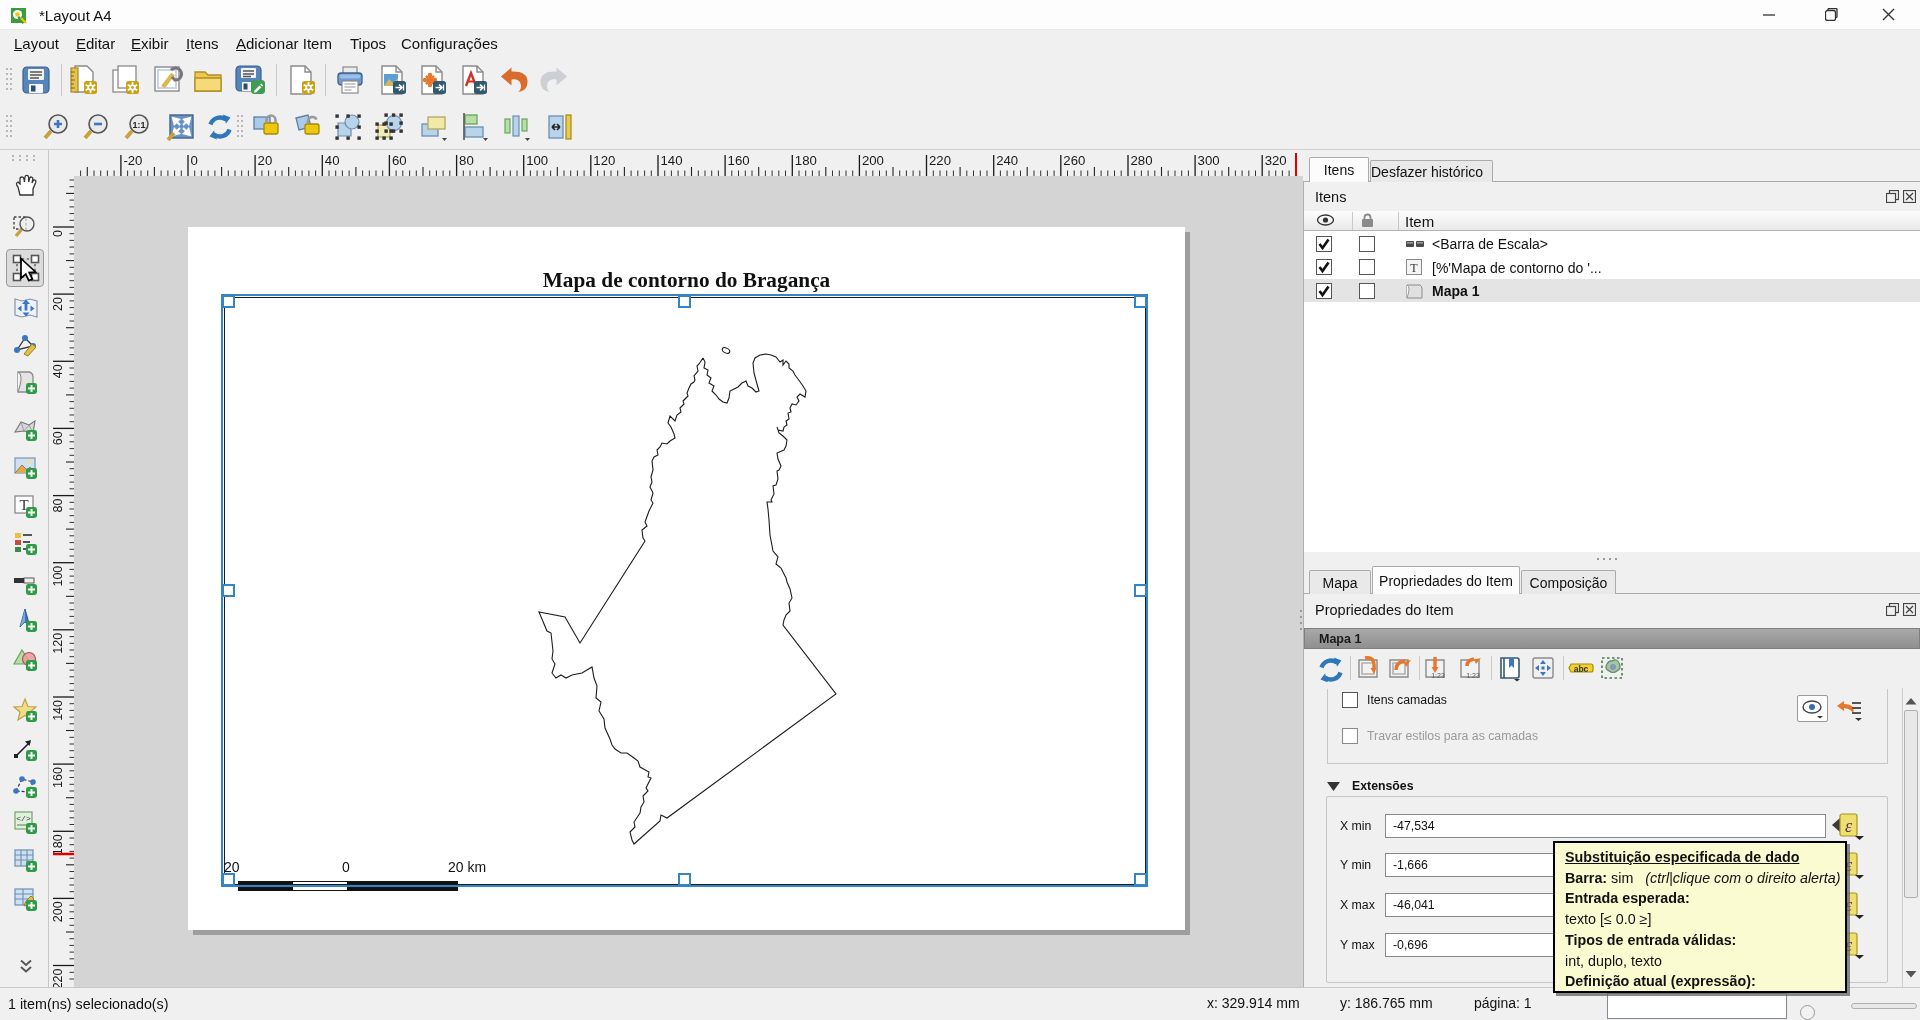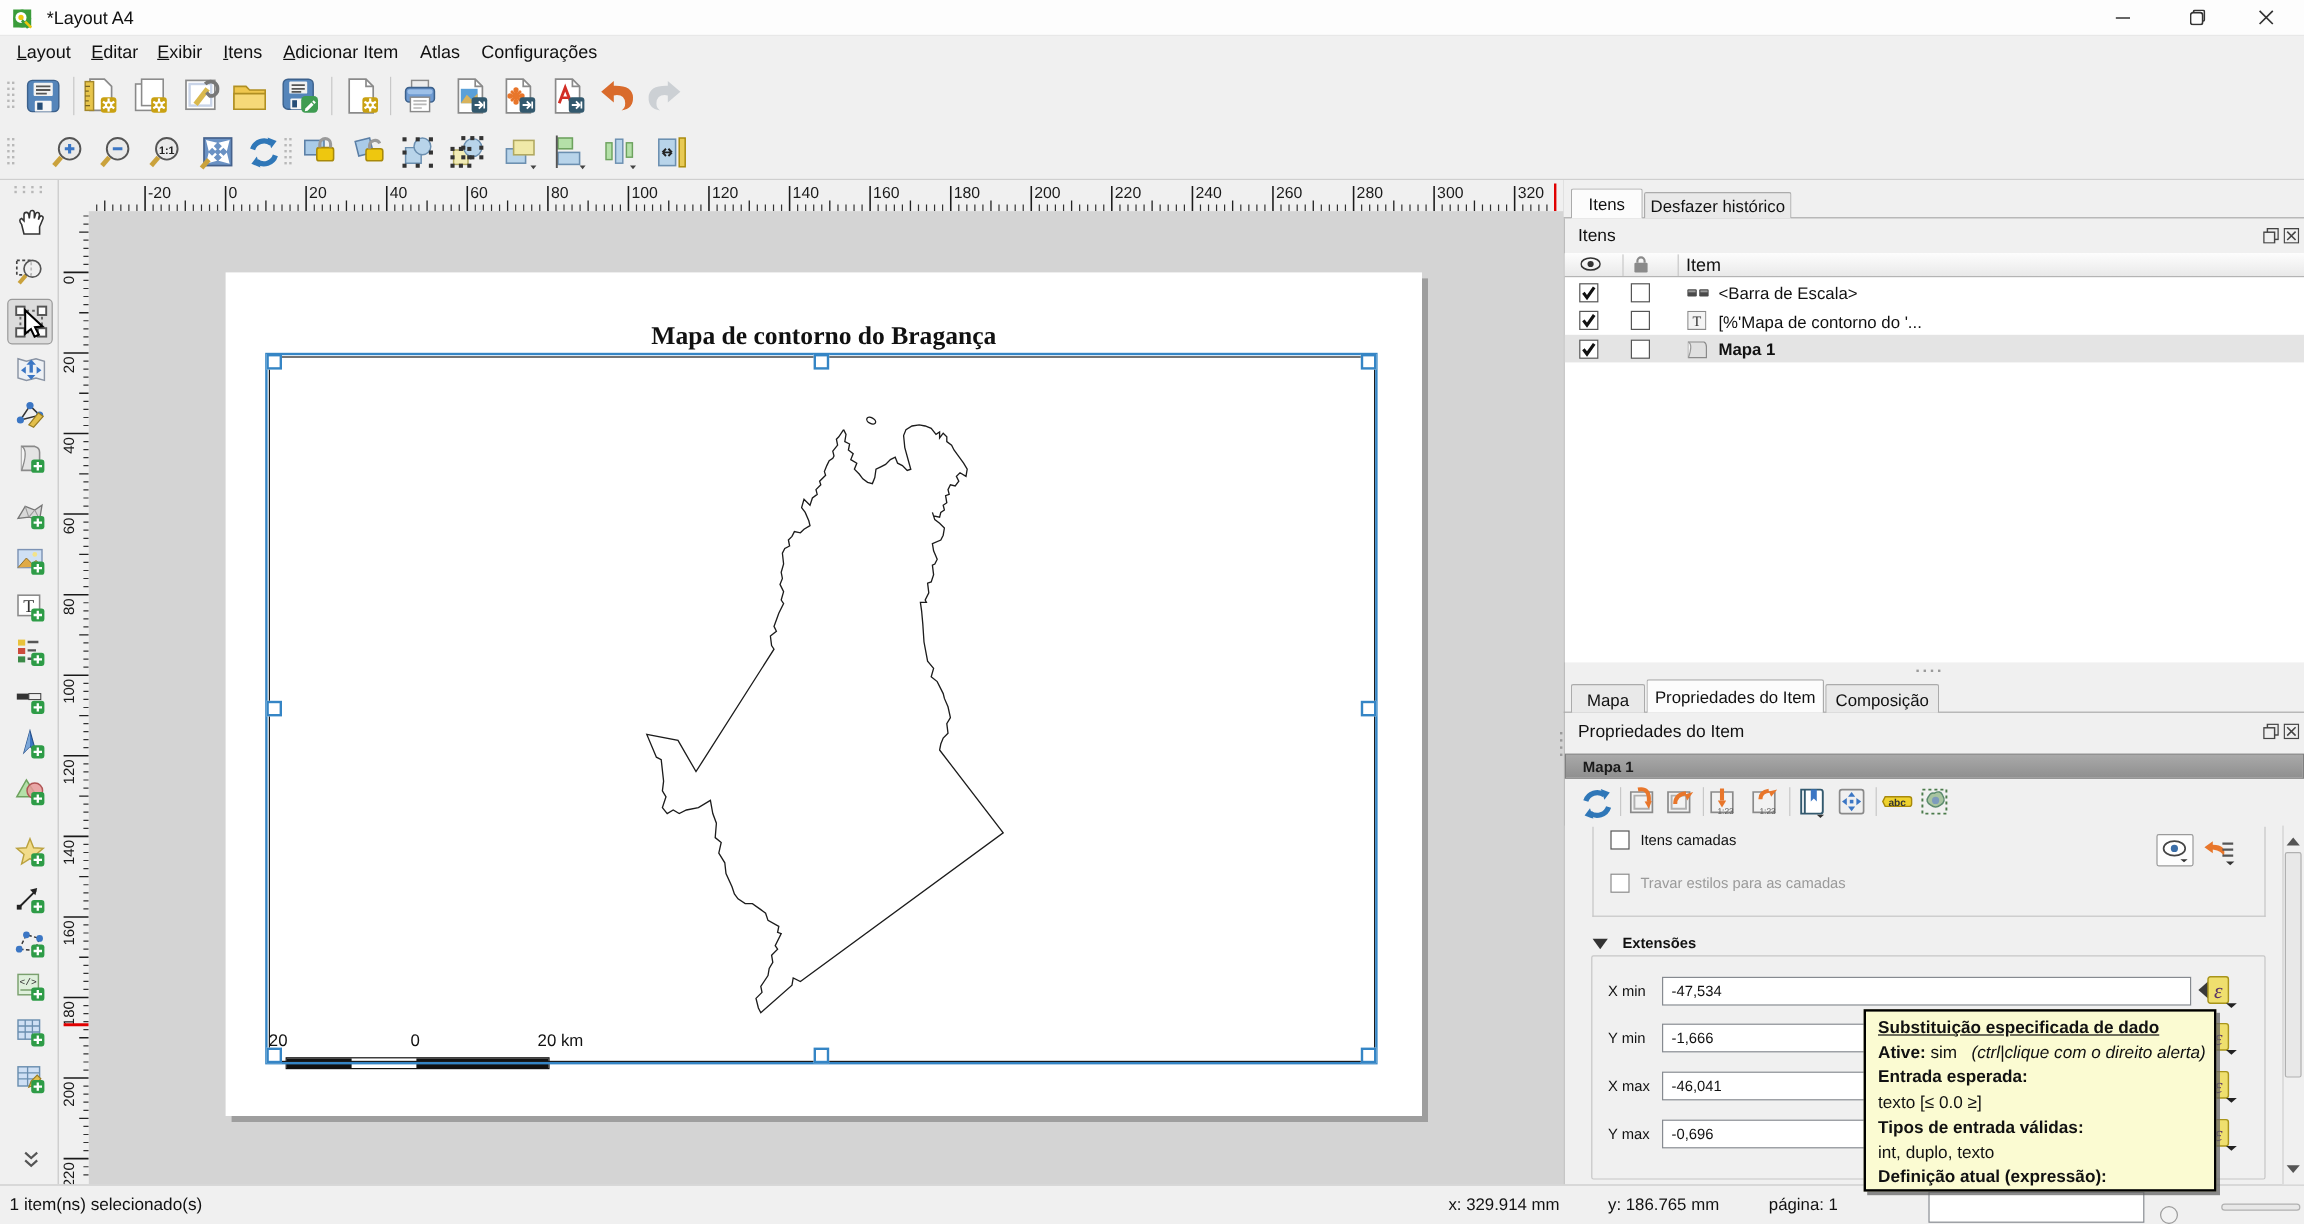--- a/index.html
+++ b/index.html
@@ -25,21 +25,21 @@
 <svg width="13" height="13" viewBox="0 0 13 13" style="position:absolute;left:1882px;top:8px">
       <path d="M1 1 L12 12 M12 1 L1 12" stroke="#333" stroke-width="1.4"></path>
     </svg>
 </div>
 <div class="abs" style="left:0;top:30px;width:1920px;height:26px;background:#f0f0f0">
 <span class="abs" style="left:14px;top:5px;font-size:15px"><u>L</u>ayout</span>
 <span class="abs" style="left:76px;top:5px;font-size:15px"><u>E</u>ditar</span>
 <span class="abs" style="left:131px;top:5px;font-size:15px"><u>E</u>xibir</span>
 <span class="abs" style="left:186px;top:5px;font-size:15px"><u>I</u>tens</span>
 <span class="abs" style="left:236px;top:5px;font-size:15px"><u>A</u>dicionar Item</span>
-<span class="abs" style="left:350px;top:5px;font-size:15px">Atlas</span>
+<span class="abs" style="left:350px;top:5px;font-size:15px">Tipos</span>
 <span class="abs" style="left:401px;top:5px;font-size:15px">Configurações</span>
 </div>
 <div class="abs" style="left:0;top:56px;width:1920px;height:47px;background:#f0f0f0"></div>
 <div class="abs" style="left:0;top:103px;width:1920px;height:47px;background:#f0f0f0"></div>
 <div class="abs" style="left:0;top:149px;width:1920px;height:1px;background:#cfcfcf"></div>
 <span class="abs" style="left:6px;top:68px;width:2px;height:2px;background:#b8b8b8"></span>
 <span class="abs" style="left:10px;top:68px;width:2px;height:2px;background:#b8b8b8"></span>
 <span class="abs" style="left:6px;top:73px;width:2px;height:2px;background:#b8b8b8"></span>
 <span class="abs" style="left:10px;top:73px;width:2px;height:2px;background:#b8b8b8"></span>
 <span class="abs" style="left:6px;top:78px;width:2px;height:2px;background:#b8b8b8"></span>
@@ -844,21 +844,21 @@
 <span class="abs" style="left:1134px;top:295px;width:13px;height:13px;background:#fff;border:2px solid #3585c5;box-sizing:border-box"></span>
 <span class="abs" style="left:222px;top:584px;width:13px;height:13px;background:#fff;border:2px solid #3585c5;box-sizing:border-box"></span>
 <span class="abs" style="left:1134px;top:584px;width:13px;height:13px;background:#fff;border:2px solid #3585c5;box-sizing:border-box"></span>
 <span class="abs" style="left:222px;top:873px;width:13px;height:13px;background:#fff;border:2px solid #3585c5;box-sizing:border-box"></span>
 <span class="abs" style="left:678px;top:873px;width:13px;height:13px;background:#fff;border:2px solid #3585c5;box-sizing:border-box"></span>
 <span class="abs" style="left:1134px;top:873px;width:13px;height:13px;background:#fff;border:2px solid #3585c5;box-sizing:border-box"></span>
 <div class="abs" style="left:1303px;top:150px;width:617px;height:837px;background:#f0f0f0;border-left:1px solid #b0b0b0"></div>
 <div class="abs" style="left:1303px;top:150px;width:617px;height:32px;background:#f0f0f0"></div>
 <div class="abs" style="left:1303px;top:181px;width:617px;height:1px;background:#ababab"></div>
 <div class="abs" style="left:1309px;top:157px;width:60px;height:25px;background:#fcfcfc;border:1px solid #ababab;border-bottom:none;border-radius:2px 2px 0 0;text-align:center;padding-top:4px;font-size:14px">Itens</div>
-<div class="abs" style="left:1370px;top:160px;width:123px;height:22px;background:#e9e9e9;border:1px solid #ababab;border-bottom:none;border-radius:2px 2px 0 0;text-align:center;padding-top:3px;font-size:14px">Desfazer histórico</div>
+<div class="abs" style="left:1370px;top:160px;width:123px;height:22px;background:#e9e9e9;border:1px solid #ababab;border-bottom:none;border-radius:2px 2px 0 0;padding-top:3px;font-size:14px">Desfazer histórico</div>
 <span class="abs" style="left:1315px;top:189px;font-size:14.5px">Itens</span>
 <svg width="13" height="13" viewBox="0 0 13 13" style="position:absolute;left:1886px;top:190px">
     <rect x="3.5" y="0.5" width="9" height="9" fill="none" stroke="#444" stroke-width="1.2"></rect>
     <rect x="0.5" y="3.5" width="9" height="9" fill="#f0f0f0" stroke="#444" stroke-width="1.2"></rect>
   </svg>
 <svg width="13" height="13" viewBox="0 0 13 13" style="position:absolute;left:1903px;top:190px">
     <rect x="0.5" y="0.5" width="12" height="12" fill="none" stroke="#444" stroke-width="1.2"></rect>
     <path d="M3 3 L10 10 M10 3 L3 10" stroke="#444" stroke-width="1.3"></path>
   </svg>
 <div class="abs" style="left:1304px;top:211px;width:616px;height:341px;background:#fff"></div>
@@ -1057,19 +1057,19 @@
 <svg width="18" height="10" viewBox="0 0 18 10" style="position:absolute;left:1902px;top:969px">
     <path d="M9 8.5 L14.5 2 H3.5z" fill="#555"></path>
   </svg>
 <div class="abs" style="left:1904px;top:710px;width:14px;height:188px;background:#e8e8e8;border:1px solid #b0b0b0;border-radius:2px"></div>
 <span class="abs" style="left:1300px;top:610px;width:2px;height:2px;background:#9a9a9a"></span>
 <span class="abs" style="left:1300px;top:616px;width:2px;height:2px;background:#9a9a9a"></span>
 <span class="abs" style="left:1300px;top:622px;width:2px;height:2px;background:#9a9a9a"></span>
 <span class="abs" style="left:1300px;top:628px;width:2px;height:2px;background:#9a9a9a"></span>
 <div class="abs" style="left:1553px;top:841px;width:294px;height:152px;background:#fbfbd2;border:2px solid #000;box-shadow:3px 3px 0 rgba(100,100,100,0.75);font-size:14.3px;line-height:20.7px;padding:4px 0 0 10px;z-index:50;white-space:nowrap;overflow:hidden">
     <div><b style="text-decoration:underline">Substituição especificada de dado</b></div>
-    <div><b>Ative:</b> sim&nbsp;&nbsp; <i>(ctrl|clique com o direito alerta)</i></div>
+    <div><b>Barra:</b> sim&nbsp;&nbsp; <i>(ctrl|clique com o direito alerta)</i></div>
     <div><b>Entrada esperada:</b></div>
     <div>texto [≤ 0.0 ≥]</div>
     <div><b>Tipos de entrada válidas:</b></div>
     <div>int, duplo, texto</div>
     <div><b>Definição atual (expressão):</b></div>
     <div>@xmin</div>
   </div>
 </body></html>

